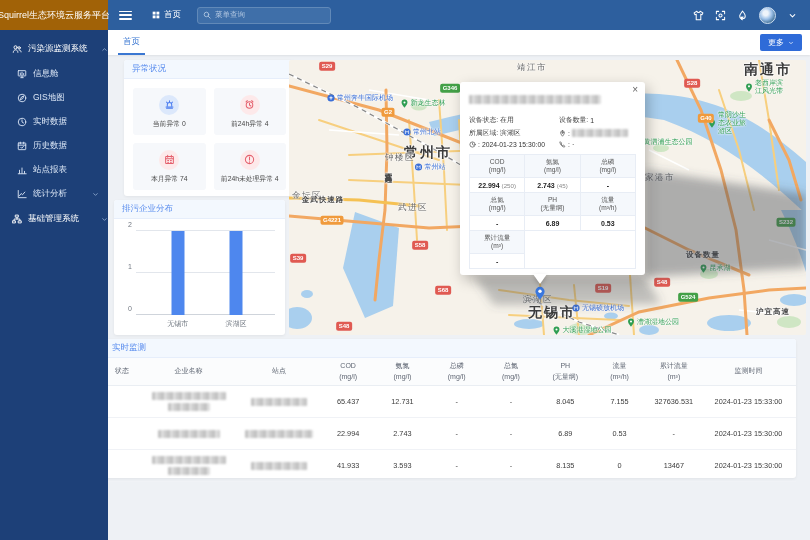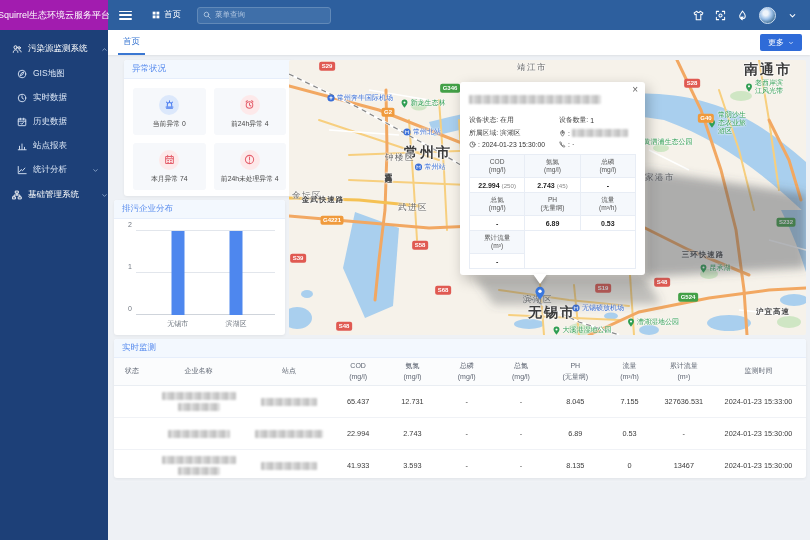--- a/index.html
+++ b/index.html
@@ -1,20 +1,20 @@
 <!DOCTYPE html>
 <html><head>
 <meta charset="utf-8">
 <style>
   html,body{margin:0;padding:0;background:#d8dce2;}
   .page{position:relative;width:810px;height:540px;background:#eef1f5;overflow:hidden;
         font-family:"Liberation Sans","DejaVu Sans",sans-serif;-webkit-font-smoothing:antialiased;}
   
   .topbar{position:absolute;left:0;top:0;right:0;height:30px;background:#2d5f9e;display:flex;z-index:30;}
-  .logo{width:108px;background:#a21caf;color:#fff;font-size:9px;display:flex;align-items:center;justify-content:center;white-space:nowrap;}
+  .logo{width:108px;background:#a16207;color:#fff;font-size:9px;display:flex;align-items:center;justify-content:center;white-space:nowrap;}
   .topbar-main{flex:1;display:flex;align-items:center;color:#fff;}
   .hamburger{margin-left:11px;width:13px;height:9px;display:flex;flex-direction:column;justify-content:space-between;cursor:pointer;}
   .hamburger i{height:1.6px;background:#fff;border-radius:1px;}
   .home-link{display:flex;align-items:center;gap:4px;margin-left:20px;font-size:8.5px;cursor:pointer;}
   .searchbox{margin-left:16px;width:122px;height:15px;background:#3f6fa9;border:1px solid #6189b8;border-radius:3px;display:flex;align-items:center;padding:0 5px;gap:4px;}
   .searchbox .ph{color:#b3c8e2;font-size:7.5px;}
   .top-icons{margin-left:auto;display:flex;align-items:center;gap:11px;margin-right:12px;}
   .top-icons .tic svg{width:11px;height:11px;stroke:#fff;fill:none;stroke-width:1.1;stroke-linecap:round;stroke-linejoin:round;display:block;}
   .avatar{width:15px;height:15px;border-radius:50%;background:radial-gradient(circle at 38% 35%,#eef4fb 18%,#9cc0e8 45%,#38688f 80%,#20456b);border:1px solid #cfe0f2;}
   
@@ -81,21 +81,21 @@
   .metrics{border-top:1px solid #e8edf5;border-left:1px solid #e8edf5;font-size:6.6px;text-align:center;}
   .mrow{display:grid;grid-template-columns:1fr 1fr 1fr;}
   .m-h,.m-v,.m-merge{border-right:1px solid #e8edf5;border-bottom:1px solid #e8edf5;}
   .m-h{background:#f5f8fc;padding:2.5px 1px;color:#555;line-height:1.3;}
   .m-v{padding:3.5px 1px;font-weight:bold;color:#1e1e1e;font-size:7px;}
   .m-v .ref{color:#8a8a8a;font-weight:normal;font-size:6.2px;}
   .m-last{display:grid;grid-template-columns:1fr 2fr;}
   .callout{position:absolute;left:244px;top:214px;width:0;height:0;border-left:7px solid transparent;border-right:7px solid transparent;border-top:10px solid #fff;z-index:10;filter:drop-shadow(0 2px 2px rgba(0,0,0,.2));}
   .map-pin{position:absolute;left:245px;top:224px;z-index:6;}
   
-  #panel-table{left:114px;top:339px;width:692px;height:139px;}
+  #panel-table{left:104px;top:339px;width:692px;height:139px;}
   .thead{display:flex;align-items:center;background:#fbfcfd;border-bottom:1px solid #eaeef3;height:27px;}
   .th{font-size:7px;color:#5f6673;text-align:center;line-height:1.45;}
   .trow{display:flex;align-items:center;border-bottom:1px solid #f0f2f6;height:31px;cursor:pointer;}
   .td{font-size:7.3px;color:#3c3c3c;text-align:center;}
   .cell-fixed{flex:0 0 auto;}
   .cell-flex{flex:1 1 0;}
   .dot{width:9px;height:11px;border-radius:50%;margin:0 auto;
        background:radial-gradient(circle at 35% 28%,#e2ffb0,#7ed321 55%,#49a012);box-shadow:inset 0 -1px 2px rgba(0,0,0,.25);}
   .bl-col{display:flex;flex-direction:column;align-items:center;gap:3px;}
 </style>
@@ -165,20 +165,29 @@
             <circle cx="8.6" cy="4.6" r="1.4"></circle>
             <path d="M8.6 7.2c1.3 0 2.3 1 2.3 2.3"></path>
           </svg>
         </span>
         <span>污染源监测系统</span>
         <span class="sb-caret">
           <svg viewBox="0 0 12 12">
             <path d="M3 7.5l3-3 3 3"></path>
           </svg>
         </span>
+      </div>
+      <div class="sb-row sb-item">
+        <span class="ic ">
+          <svg viewBox="0 0 12 12">
+            <rect x="1.5" y="2" width="9" height="6.3" rx="0.5"></rect>
+            <path d="M4 6.8v-2M6 6.8v-3M8 6.8v-1.4M4.5 10.4h3M6 8.3v2"></path>
+          </svg>
+        </span>
+        <span>信息舱</span>
       </div>
       <div class="sb-row sb-item">
         <span class="ic ">
           <svg viewBox="0 0 12 12">
             <circle cx="6" cy="6" r="4.5"></circle>
             <path d="M8.2 3.8L6.8 6.8 3.8 8.2l1.4-3z"></path>
           </svg>
         </span>
         <span>GIS地图</span>
       </div>
@@ -392,21 +401,21 @@
         <span class="map-label city" style="left: 139px; top: 93px;">常州市</span>
         <span class="map-label city" style="left: 263px; top: 253px;">无锡市</span>
         <span class="map-label city" style="left: 479px; top: 10px;">南通市</span>
         <span class="map-label district" style="left: 243px; top: 8px;">靖江市</span>
         <span class="map-label district" style="left: 366px; top: 118px;">张家港市</span>
         <span class="map-label district" style="left: 18px; top: 136px;">金坛区</span>
         <span class="map-label district" style="left: 111px; top: 98px;">钟楼区</span>
         <span class="map-label district" style="left: 124px; top: 148px;">武进区</span>
         <span class="map-label district" style="left: 249px; top: 240px;">滨湖区</span>
         <span class="map-label roadlbl" style="left: 34px; top: 140px;">金武快速路</span>
-        <span class="map-label roadlbl" style="left: 414px; top: 195px;">三环快速路</span>
+        <span class="map-label roadlbl" style="left: 414px; top: 195px;">设备数量</span>
         <span class="map-label roadlbl" style="left: 441px; top: 252px; margin-left: 43px;">沪宜高速</span>
         <span class="map-label roadlbl vert" style="left: 99px; top: 108px;">江宜高速</span>
         <span class="map-label poi poi-blue" style="left: 71px; top: 38px;">
           <span>
             <svg class="pico" width="8" height="8" viewBox="0 0 12 12">
               <circle cx="6" cy="6" r="5.4" fill="#3a6fd8"></circle>
               <path d="M6 2.2l.8 2.8 3 1-3 .5-.4 2.4-.4-.1-.4.1-.4-2.4-3-.5 3-1z" fill="#fff"></path>
             </svg>
           </span>
           <span>常州奔牛国际机场</span>

